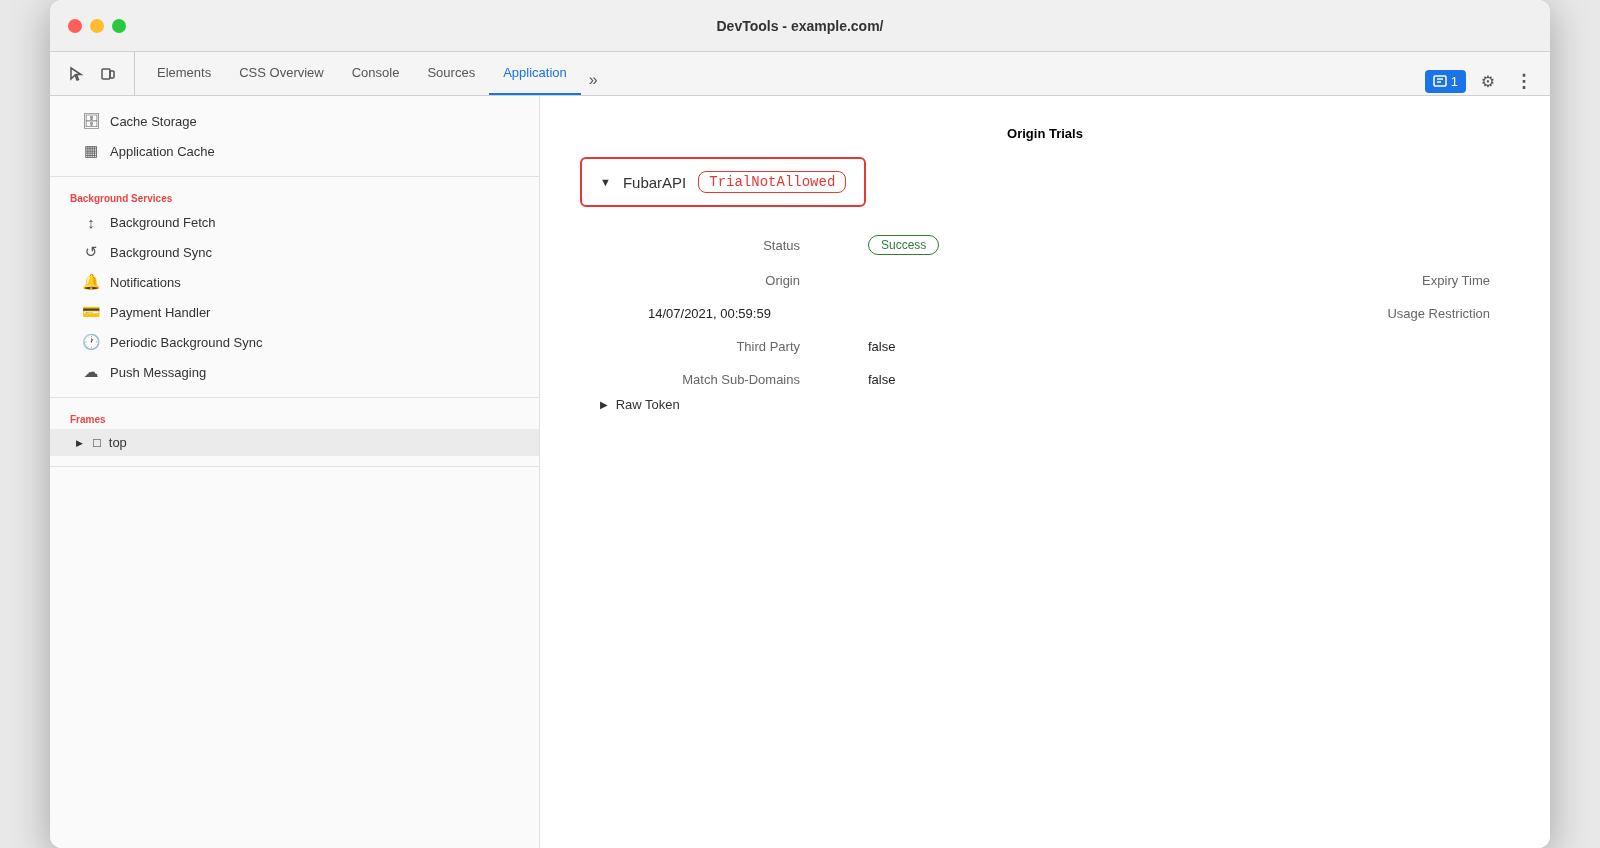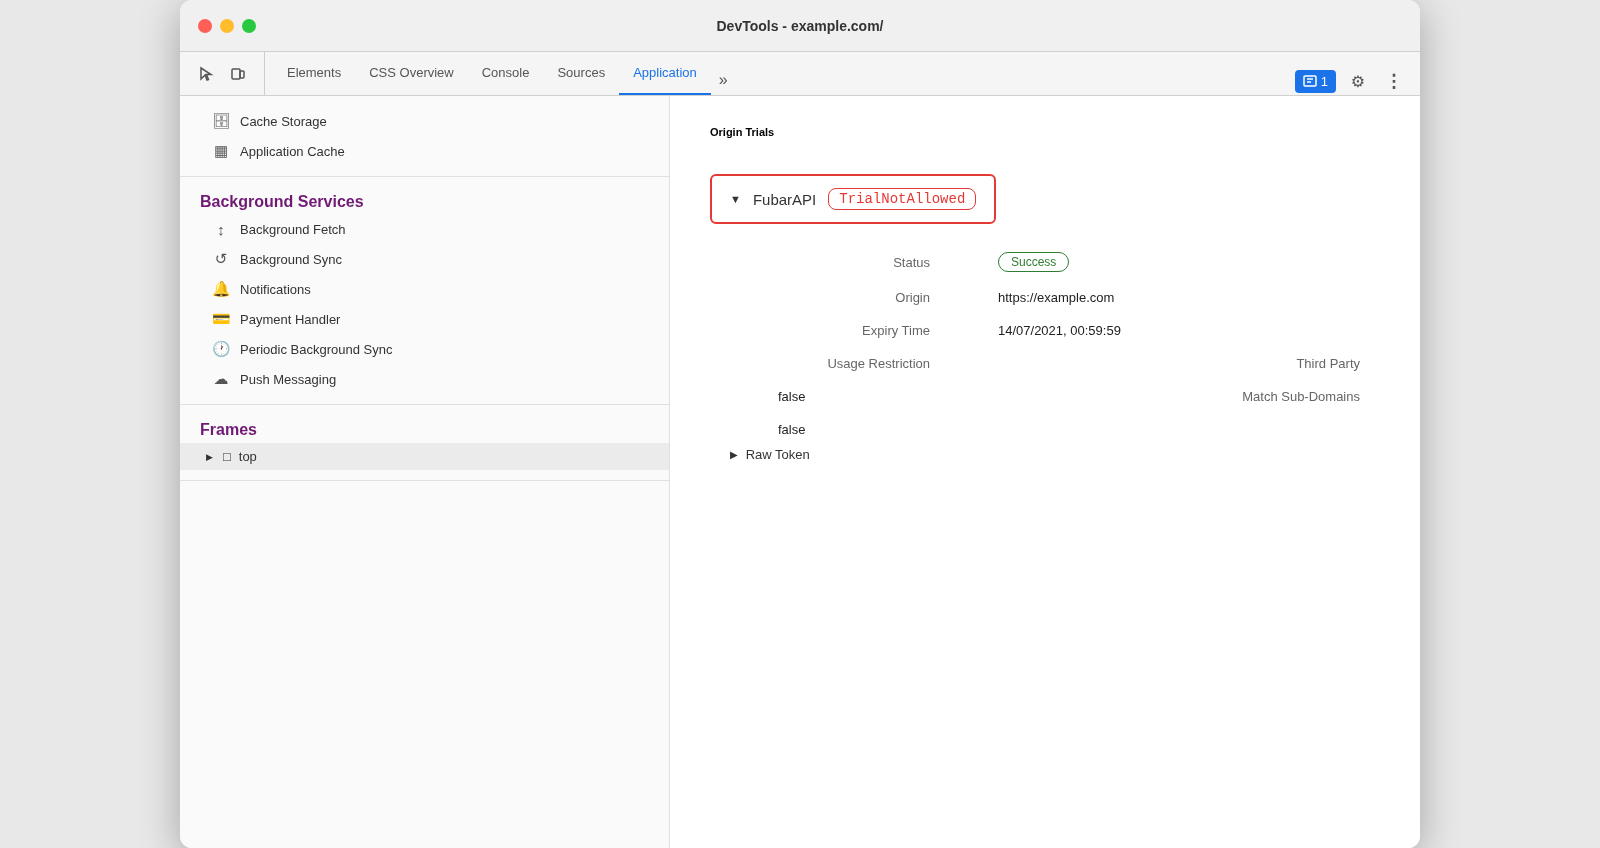--- a/index.html
+++ b/index.html
@@ -7,21 +7,21 @@
       font-family: -apple-system, BlinkMacSystemFont, 'Helvetica Neue', Arial, sans-serif;
       background: #e8e8e8;
       display: flex;
       align-items: center;
       justify-content: center;
       min-height: 100vh;
       font-size: 13px;
     }
 
     .window {
-      width: 1240px;
+      width: 1500px;
       background: #ffffff;
       border-radius: 12px;
       box-shadow: 0 8px 40px rgba(0,0,0,0.3);
       overflow: hidden;
     }
 
     
     .titlebar {
       background: #f0f0f0;
       height: 52px;
@@ -155,23 +155,23 @@
       overflow-y: auto;
       flex-shrink: 0;
     }
 
     .sidebar-section {
       border-bottom: 1px solid #e0e0e0;
       padding: 10px 0;
     }
 
     .sidebar-section-title {
-      font-size: 16px;
+      font-size: 10px;
       font-weight: 600;
-      color: #701a75;
+      color: #ef4444;
       padding: 6px 20px 4px;
     }
 
     .sidebar-item {
       display: flex;
       align-items: center;
       gap: 10px;
       padding: 6px 20px 6px 32px;
       cursor: pointer;
       color: #333;
@@ -198,24 +198,25 @@
 
     
     .content-panel {
       flex: 1;
       padding: 30px 40px;
       overflow-y: auto;
       background: #fff;
     }
 
     .content-title {
-      font-size: 11px;
+      font-size: 13px;
       font-weight: 700;
       color: #000;
-      margin-bottom: 36px;
+      margin-bottom: 16px;
+      text-align: center;
     }
 
     
     .api-row {
       display: flex;
       align-items: center;
       gap: 12px;
       border: 2px solid #e53935;
       border-radius: 6px;
       padding: 12px 18px;
@@ -423,21 +424,20 @@
       </div>
 
       <div class="details-table">
 
         <span class="detail-label">Status</span>
         <span class="detail-value">
           <span class="badge-success">Success</span>
         </span>
 
         <span class="detail-label">Origin</span>
-        <span class="detail-value">https://example.com</span>
 
         <span class="detail-label">Expiry Time</span>
         <span class="detail-value">14/07/2021, 00:59:59</span>
 
         <span class="detail-label">Usage Restriction</span>
 
         <span class="detail-label">Third Party</span>
         <span class="detail-value">false</span>
 
         <span class="detail-label">Match Sub-Domains</span>

